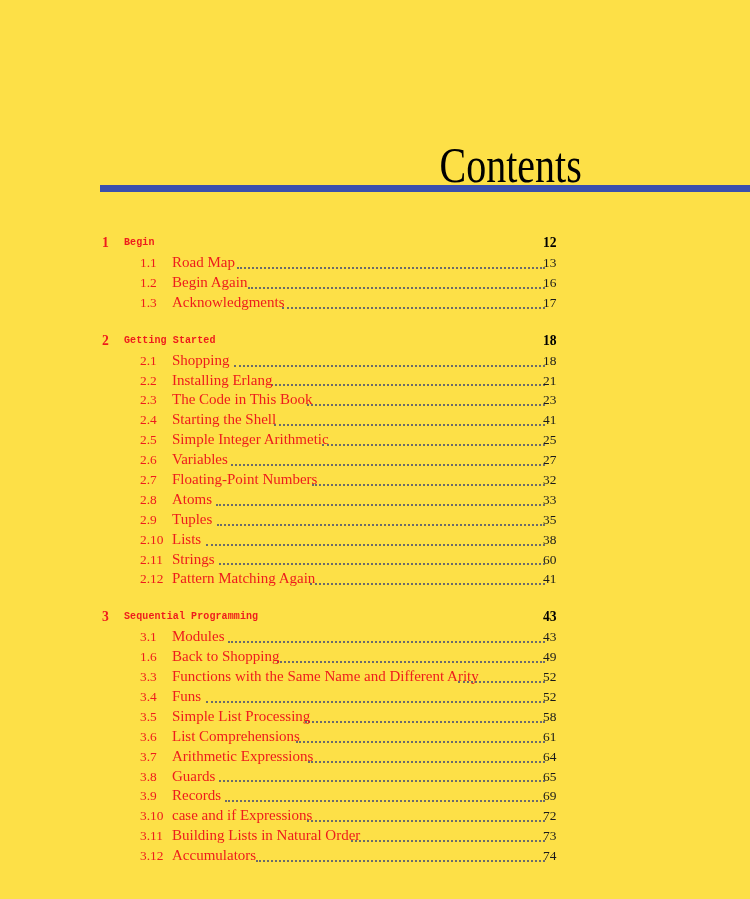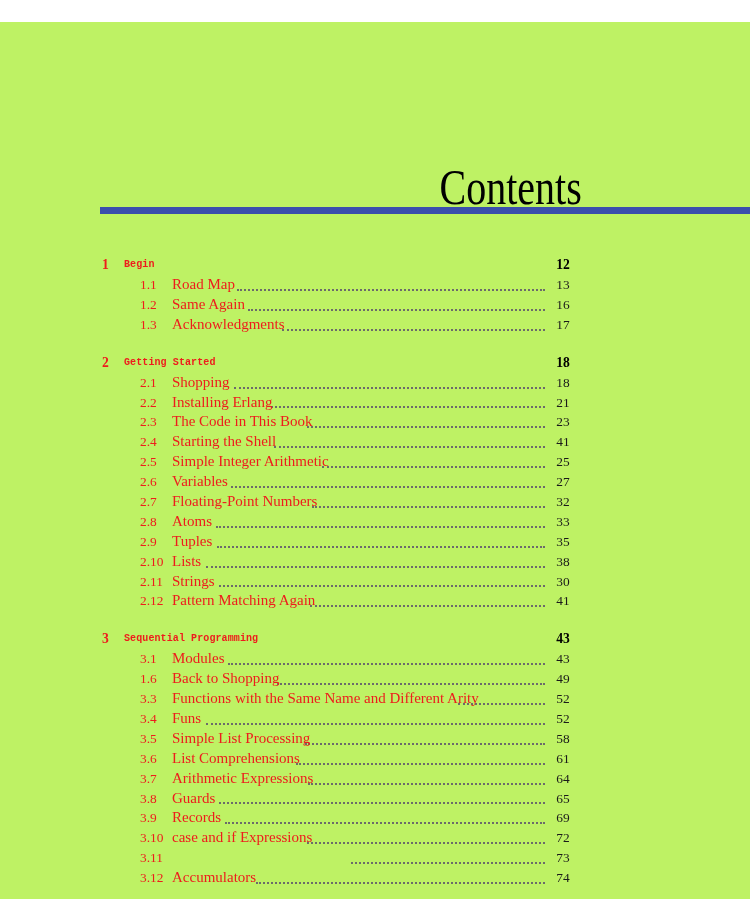--- a/index.html
+++ b/index.html
@@ -13,22 +13,21 @@
     position: relative;
     overflow: hidden;
     font-family: "Liberation Serif", "DejaVu Serif", serif;
     -webkit-font-smoothing: antialiased;
   }
 
   
   .page {
     position: absolute;
     inset: 0;
-    background: #bef264;
-    margin-top: 22px;
+    background: #fde047;
   }
 
   
   .heading-block {
     position: absolute;
     left: 0;
     top: 130px;
     width: 750px;
     height: 62px;
   }
@@ -132,21 +131,21 @@
     right: 0;
     bottom: 4px;
     height: 1px;
     border-bottom: 2px dotted #6b6b6b;
   }
 
   .pageno {
     position: absolute;
     right: 167px;
     width: 40px;
-    text-align: center;
+    text-align: left;
     color: #1a1a1a;
     font-size: 13.4px;
     line-height: 19.9px;
   }
   .chapter .pageno {
     font-weight: bold;
     font-size: 13.6px;
     line-height: 21px;
     color: #000000;
   }
@@ -175,21 +174,21 @@
         </div>
         <span class="num">1.1</span>
         <span class="label">Road Map</span>
         <span class="pageno">13</span>
       </div>
       <div class="toc-row section">
         <div class="leader" style="left: 248.344px;">
           <div class="leader-inner"></div>
         </div>
         <span class="num">1.2</span>
-        <span class="label">Same Again</span>
+        <span class="label">Begin Again</span>
         <span class="pageno">16</span>
       </div>
       <div class="toc-row section">
         <div class="leader" style="left: 281.938px;">
           <div class="leader-inner"></div>
         </div>
         <span class="num">1.3</span>
         <span class="label">Acknowledgments</span>
         <span class="pageno">17</span>
       </div>
@@ -278,21 +277,21 @@
         <span class="num">2.10</span>
         <span class="label">Lists</span>
         <span class="pageno">38</span>
       </div>
       <div class="toc-row section">
         <div class="leader" style="left: 218.531px;">
           <div class="leader-inner"></div>
         </div>
         <span class="num">2.11</span>
         <span class="label">Strings</span>
-        <span class="pageno">30</span>
+        <span class="pageno">60</span>
       </div>
       <div class="toc-row section">
         <div class="leader" style="left: 309.875px;">
           <div class="leader-inner"></div>
         </div>
         <span class="num">2.12</span>
         <span class="label">Pattern Matching Again</span>
         <span class="pageno">41</span>
       </div>
       <div class="gap"></div>
@@ -379,20 +378,21 @@
         </div>
         <span class="num">3.10</span>
         <span class="label">case and if Expressions</span>
         <span class="pageno">72</span>
       </div>
       <div class="toc-row section">
         <div class="leader" style="left: 350.656px;">
           <div class="leader-inner"></div>
         </div>
         <span class="num">3.11</span>
+        <span class="label">Building Lists in Natural Order</span>
         <span class="pageno">73</span>
       </div>
       <div class="toc-row section">
         <div class="leader" style="left: 256.266px;">
           <div class="leader-inner"></div>
         </div>
         <span class="num">3.12</span>
         <span class="label">Accumulators</span>
         <span class="pageno">74</span>
       </div>

